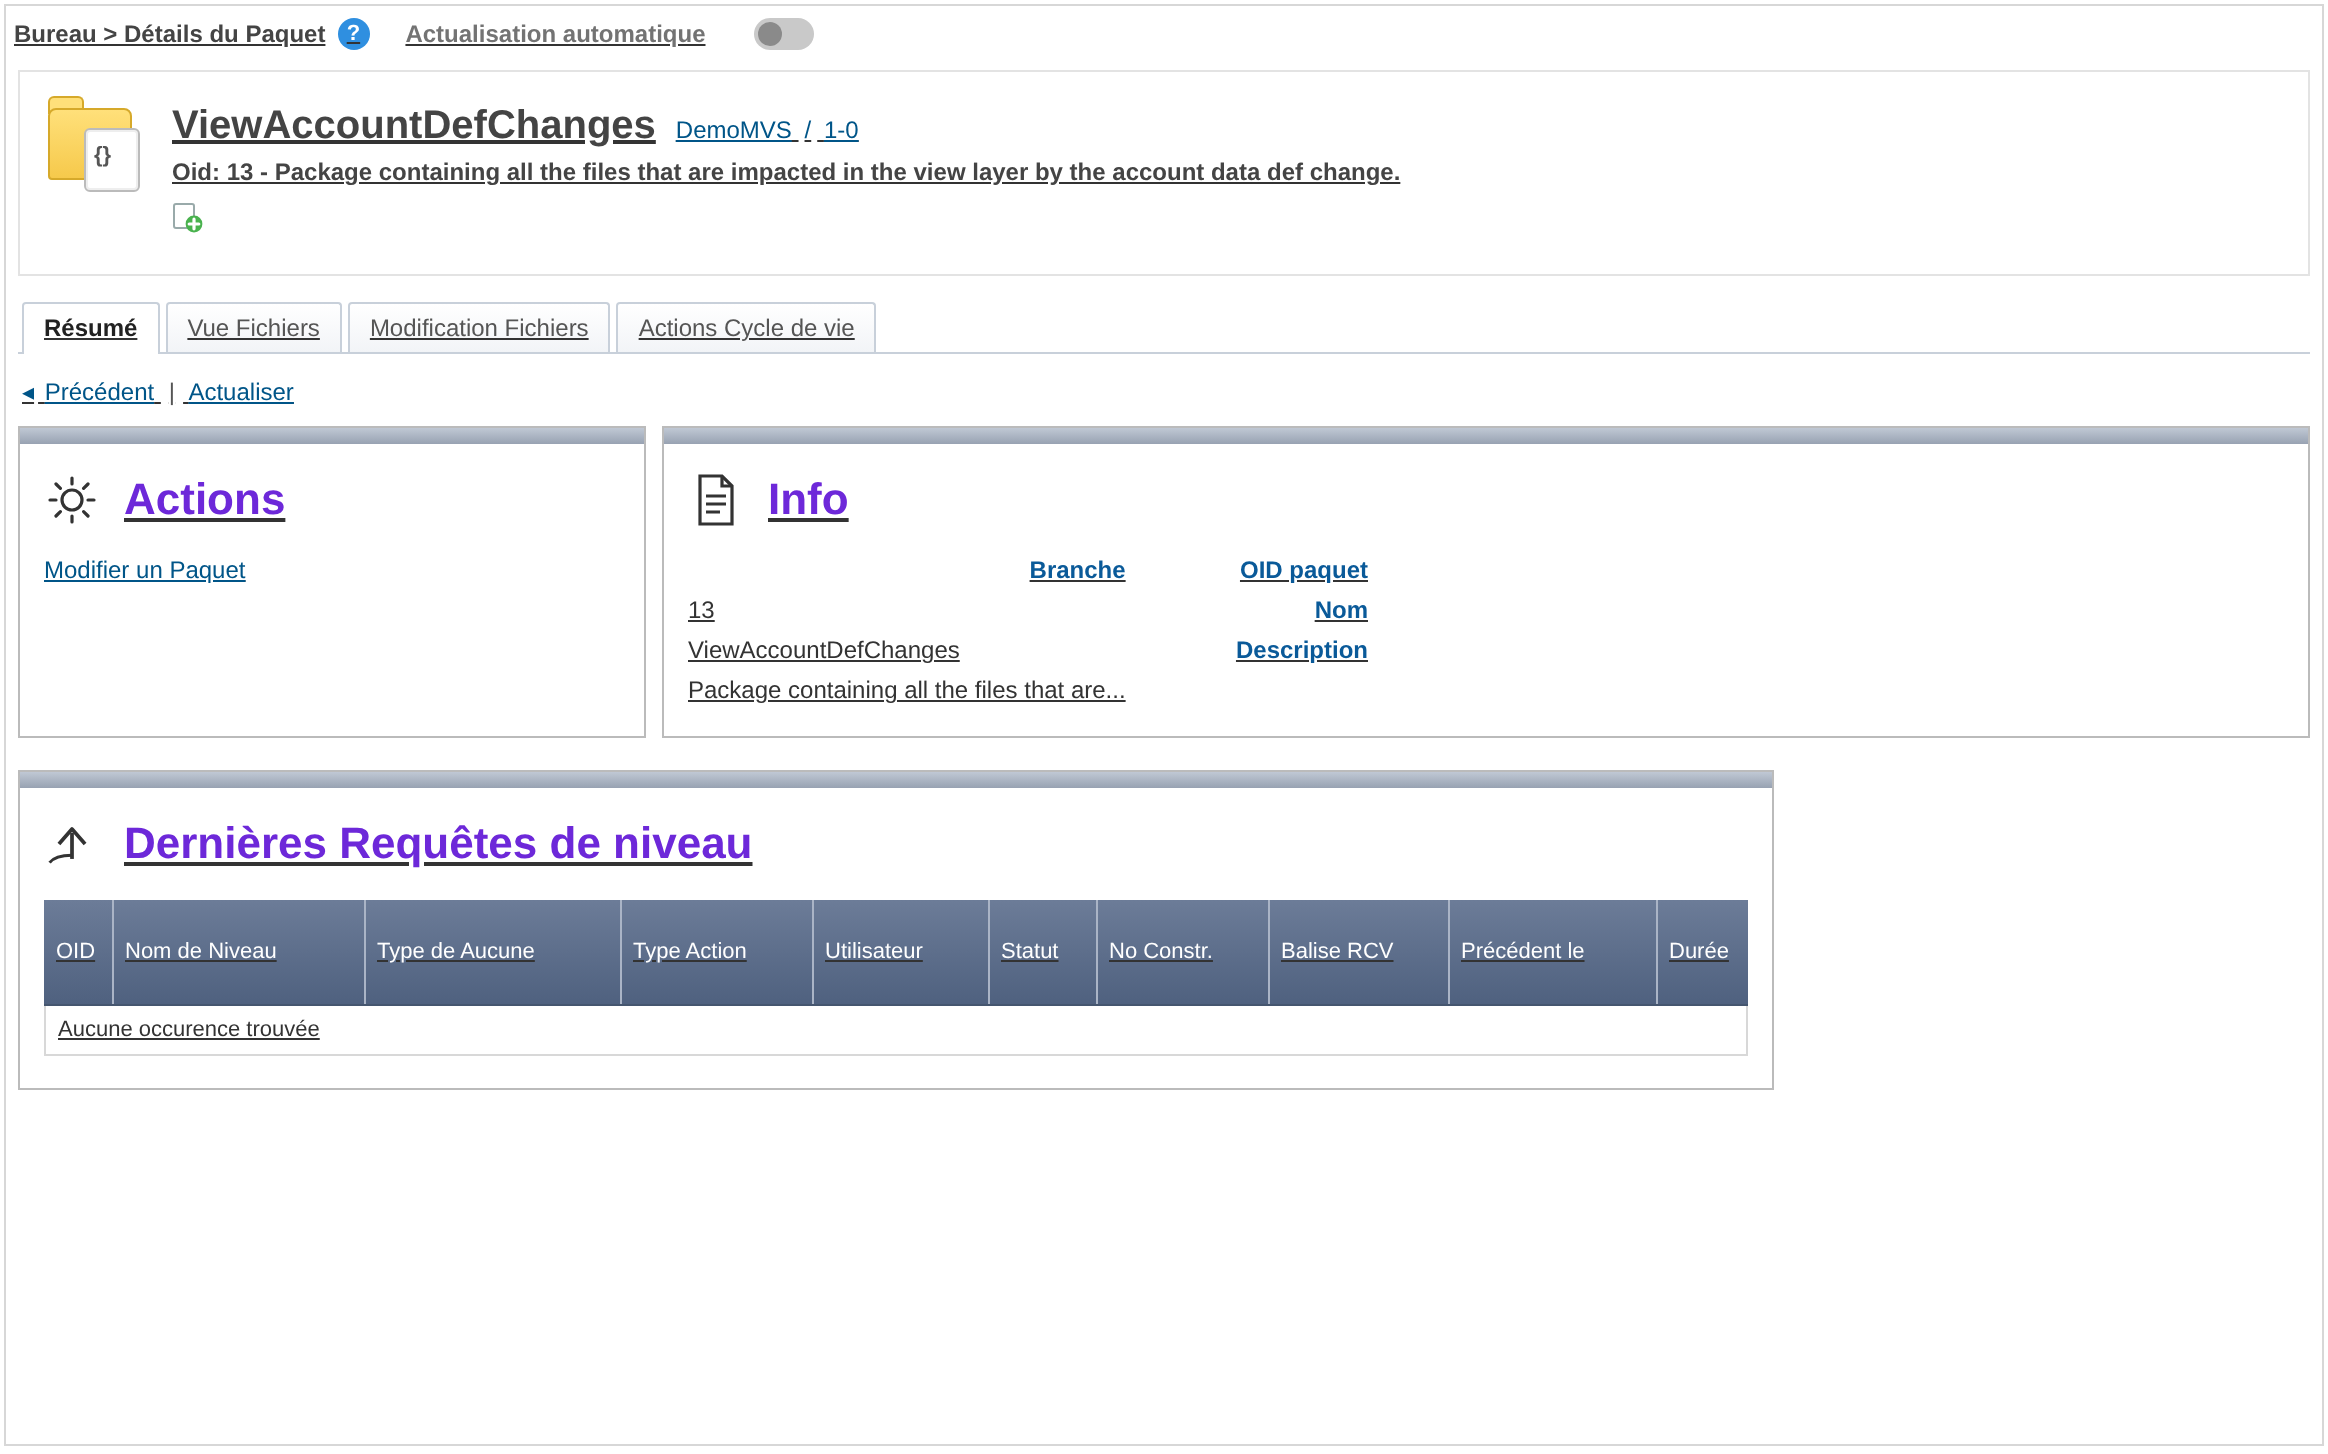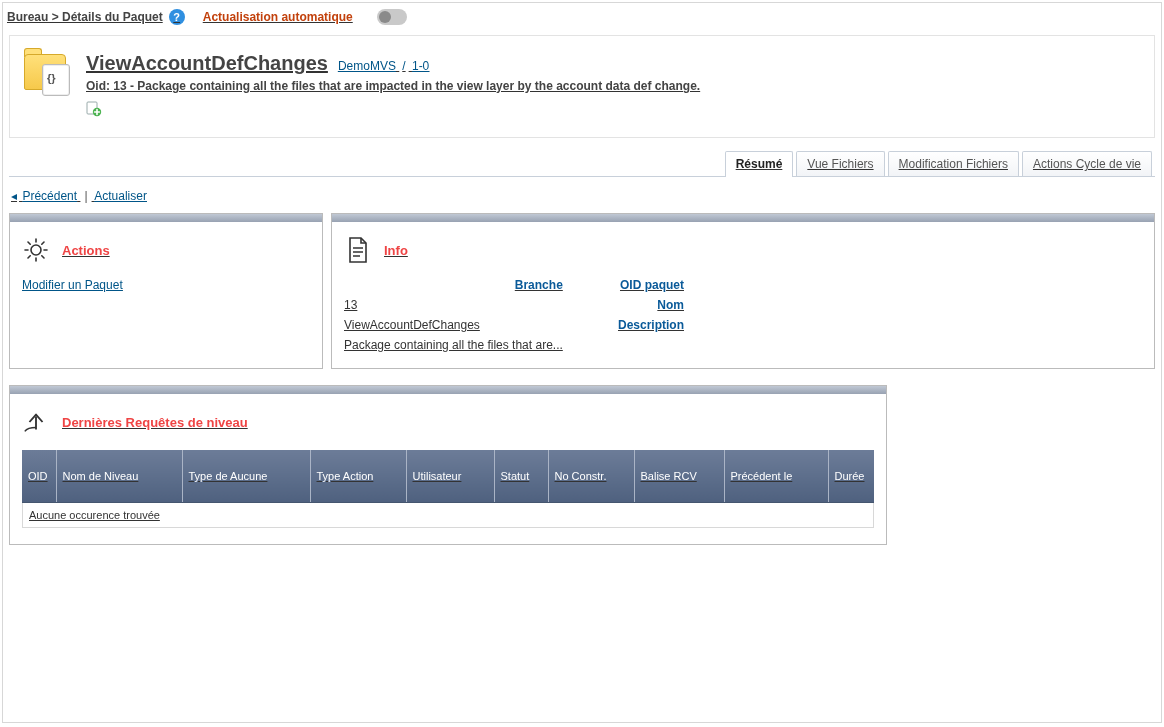--- a/index.html
+++ b/index.html
@@ -38,21 +38,21 @@
     padding:6px 4px;
   }
   .breadcrumb{font-weight:bold;color:#444}
   .help-icon{
     display:inline-flex;align-items:center;justify-content:center;
     width:16px;height:16px;border-radius:50%;
     background:#2f8fe0;color:#fff;font-weight:bold;font-size:11px;
     margin-left:6px;
   }
   .auto-refresh{
-    display:flex;align-items:center;margin-left:18px;color:#c2410c;font-weight:bold;gap:16px;
+    display:flex;align-items:center;margin-left:18px;color:#737373;font-weight:bold;gap:16px;
   }
   .toggle{
     margin-left:8px;width:30px;height:16px;border-radius:8px;
     background:#c9c9c9;position:relative;
   }
   .toggle::after{
     content:"";position:absolute;left:2px;top:2px;width:12px;height:12px;
     border-radius:50%;background:#8a8a8a;
   }
   
@@ -88,21 +88,20 @@
   .title-links a{color:var(--link);text-decoration:underline}
   .title-sep{color:var(--link);margin:0 3px}
   .subtitle{margin-top:4px;color:#444;font-weight:bold}
   .add-icon{margin-top:8px}
   .add-icon svg{display:block}
   
   .tabs{
     display:flex;align-items:flex-end;margin:12px 6px 0 6px;
     border-bottom:1px solid var(--tab-border);
     padding-left:2px;
-    justify-content:flex-end;
   }
   .tab{
     border:1px solid var(--tab-border);
     border-bottom:none;
     padding:5px 10px;margin-right:3px;
     background:linear-gradient(#ffffff,#f2f4f7);
     color:#555;font-size:12px;
     border-radius:2px 2px 0 0;
     cursor:pointer;
   }
@@ -117,21 +116,21 @@
   .nav-sep{color:#555;margin:0 4px}
   
   .panels-row{display:flex;margin:0 6px;gap:8px}
   .panel{
     border:1px solid var(--panel-border);
     background:#fff;
   }
   .panel-bar{height:8px;background:linear-gradient(#c0c8d4,#98a2b2)}
   .panel-body{padding:14px 12px 16px 12px}
   .panel-title-row{display:flex;align-items:center;margin-bottom:14px}
-  .panel-title{font-size:13px;font-weight:bold;color:#ef4444;margin-left:12px}
+  .panel-title{font-size:22px;font-weight:bold;color:#6d28d9;margin-left:12px}
   .icon-wrap{width:28px;height:28px;display:flex;align-items:center;justify-content:center}
   
   .actions-panel{flex:0 0 312px}
   .actions-panel a{color:var(--link);text-decoration:underline;font-size:12px}
   
   .info-panel{flex:1}
   .info-grid{display:flex}
   .info-col{display:grid;grid-template-columns:minmax(80px,auto) 1fr;column-gap:12px;row-gap:6px;align-content:start}
   .info-col.left{flex:0 0 340px}
   .info-col.right{flex:1;grid-template-columns:minmax(200px,auto) 1fr;margin-left:10px}

